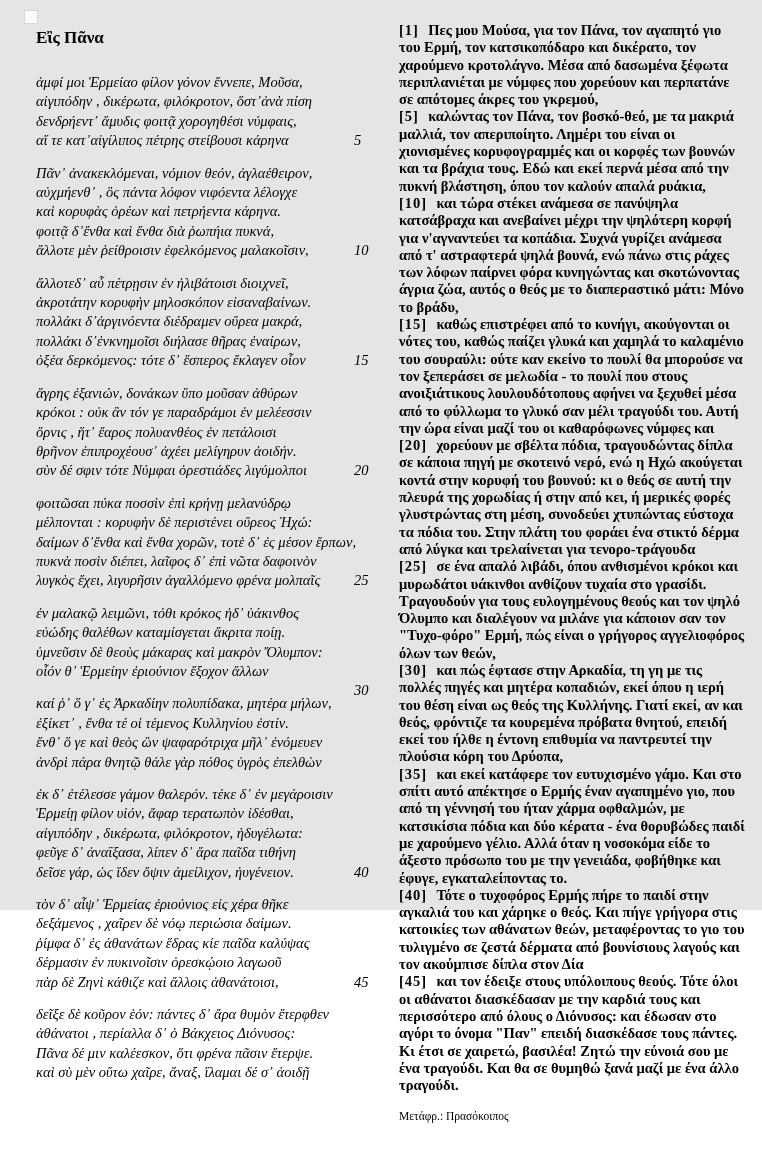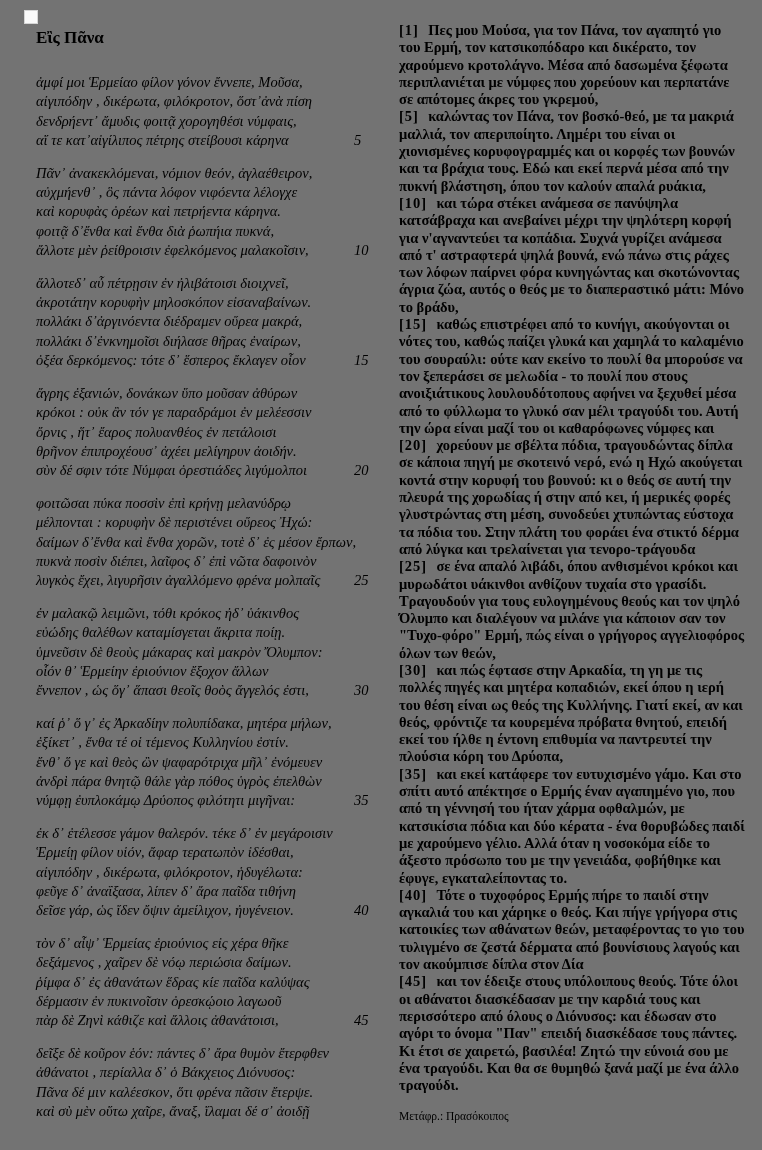--- a/index.html
+++ b/index.html
@@ -1,20 +1,20 @@
 <!DOCTYPE html>
 <html lang="el"><head>
 <meta charset="utf-8">
 <style>
   html,body{margin:0;padding:0;background:#ffffff;}
   body{
     width:762px;height:1150px;position:relative;overflow:hidden;
     font-family:"Liberation Serif","DejaVu Serif",serif;color:#000;
   }
-  .page{position:relative;width:762px;height:1150px;background:#737373;}
+  .page{position:relative;width:762px;height:910px;background:#e5e5e5;}
   .corner-box{
     position:absolute;left:24px;top:10px;width:12px;height:12px;
     border:1px solid #d6d6d6;background:#fbfbfb;
   }
   
   .left-col{position:absolute;left:36px;top:28px;width:356px;}
   .title{
     font-size:17px;line-height:20px;font-weight:bold;
     margin:0 0 25px 0;
   }
@@ -79,28 +79,27 @@
           <div class="pline"><span>μέλπονται : κορυφὴν δὲ περιστένει οὔρεος Ἠχώ:</span></div>
           <div class="pline"><span>δαίμων δ᾽ἔνθα καὶ ἔνθα χορῶν, τοτὲ δ᾽ ἐς μέσον ἔρπων,</span></div>
           <div class="pline"><span>πυκνὰ ποσὶν διέπει, λαῖφος δ᾽ ἐπὶ νῶτα δαφοινὸν</span></div>
           <div class="pline"><span>λυγκὸς ἔχει, λιγυρῆσιν ἀγαλλόμενο φρένα μολπαῖς</span><span class="lnum">25</span></div>
         </div>
         <div class="stanza">
           <div class="pline"><span>ἐν μαλακῷ λειμῶνι, τόθι κρόκος ἠδ᾽ ὑάκινθος</span></div>
           <div class="pline"><span>εὐώδης θαλέθων καταμίσγεται ἄκριτα ποίῃ.</span></div>
           <div class="pline"><span>ὑμνεῦσιν δὲ θεοὺς μάκαρας καὶ μακρὸν Ὄλυμπον:</span></div>
           <div class="pline"><span>οἷόν θ᾽ Ἑρμείην ἐριούνιον ἔξοχον  ἄλλων</span></div>
-          <div class="pline"><span>ἔννεπον , ὡς ὅγ᾽ ἅπασι θεοῖς θοὸς ἄγγελός ἐστι,</span><span class="lnum">30</span></div>
+          <div class="pline"><span class="lnum">30</span></div>
         </div>
         <div class="stanza">
           <div class="pline"><span>καί ῥ᾽ ὅ γ᾽ ἐς Ἀρκαδίην πολυπίδακα, μητέρα μήλων,</span></div>
           <div class="pline"><span>ἐξίκετ᾽ , ἔνθα τέ οἱ τέμενος Κυλληνίου ἐστίν.</span></div>
           <div class="pline"><span>ἔνθ᾽ ὅ γε καὶ θεὸς ὢν ψαφαρότριχα μῆλ᾽ ἐνόμευεν</span></div>
           <div class="pline"><span>ἀνδρὶ πάρα θνητῷ θάλε γὰρ πόθος ὑγρὸς ἐπελθὼν</span></div>
-          <div class="pline"><span>νύμφῃ ἐυπλοκάμῳ Δρύοπος φιλότητι μιγῆναι:</span><span class="lnum">35</span></div>
         </div>
         <div class="stanza">
           <div class="pline"><span>ἐκ δ᾽ ἐτέλεσσε γάμον θαλερόν. τέκε δ᾽ ἐν μεγάροισιν</span></div>
           <div class="pline"><span>Ἑρμείῃ φίλον υἱόν, ἄφαρ τερατωπὸν ἰδέσθαι,</span></div>
           <div class="pline"><span>αἰγιπόδην , δικέρωτα, φιλόκροτον, ἡδυγέλωτα:</span></div>
           <div class="pline"><span>φεῦγε δ᾽ ἀναΐξασα, λίπεν δ᾽ ἄρα παῖδα τιθήνη</span></div>
           <div class="pline"><span>δεῖσε γάρ, ὡς ἴδεν ὄψιν ἀμείλιχον, ἠυγένειον.</span><span class="lnum">40</span></div>
         </div>
         <div class="stanza">
           <div class="pline"><span>τὸν δ᾽ αἶψ᾽ Ἑρμείας ἐριούνιος εἰς χέρα θῆκε</span></div>

